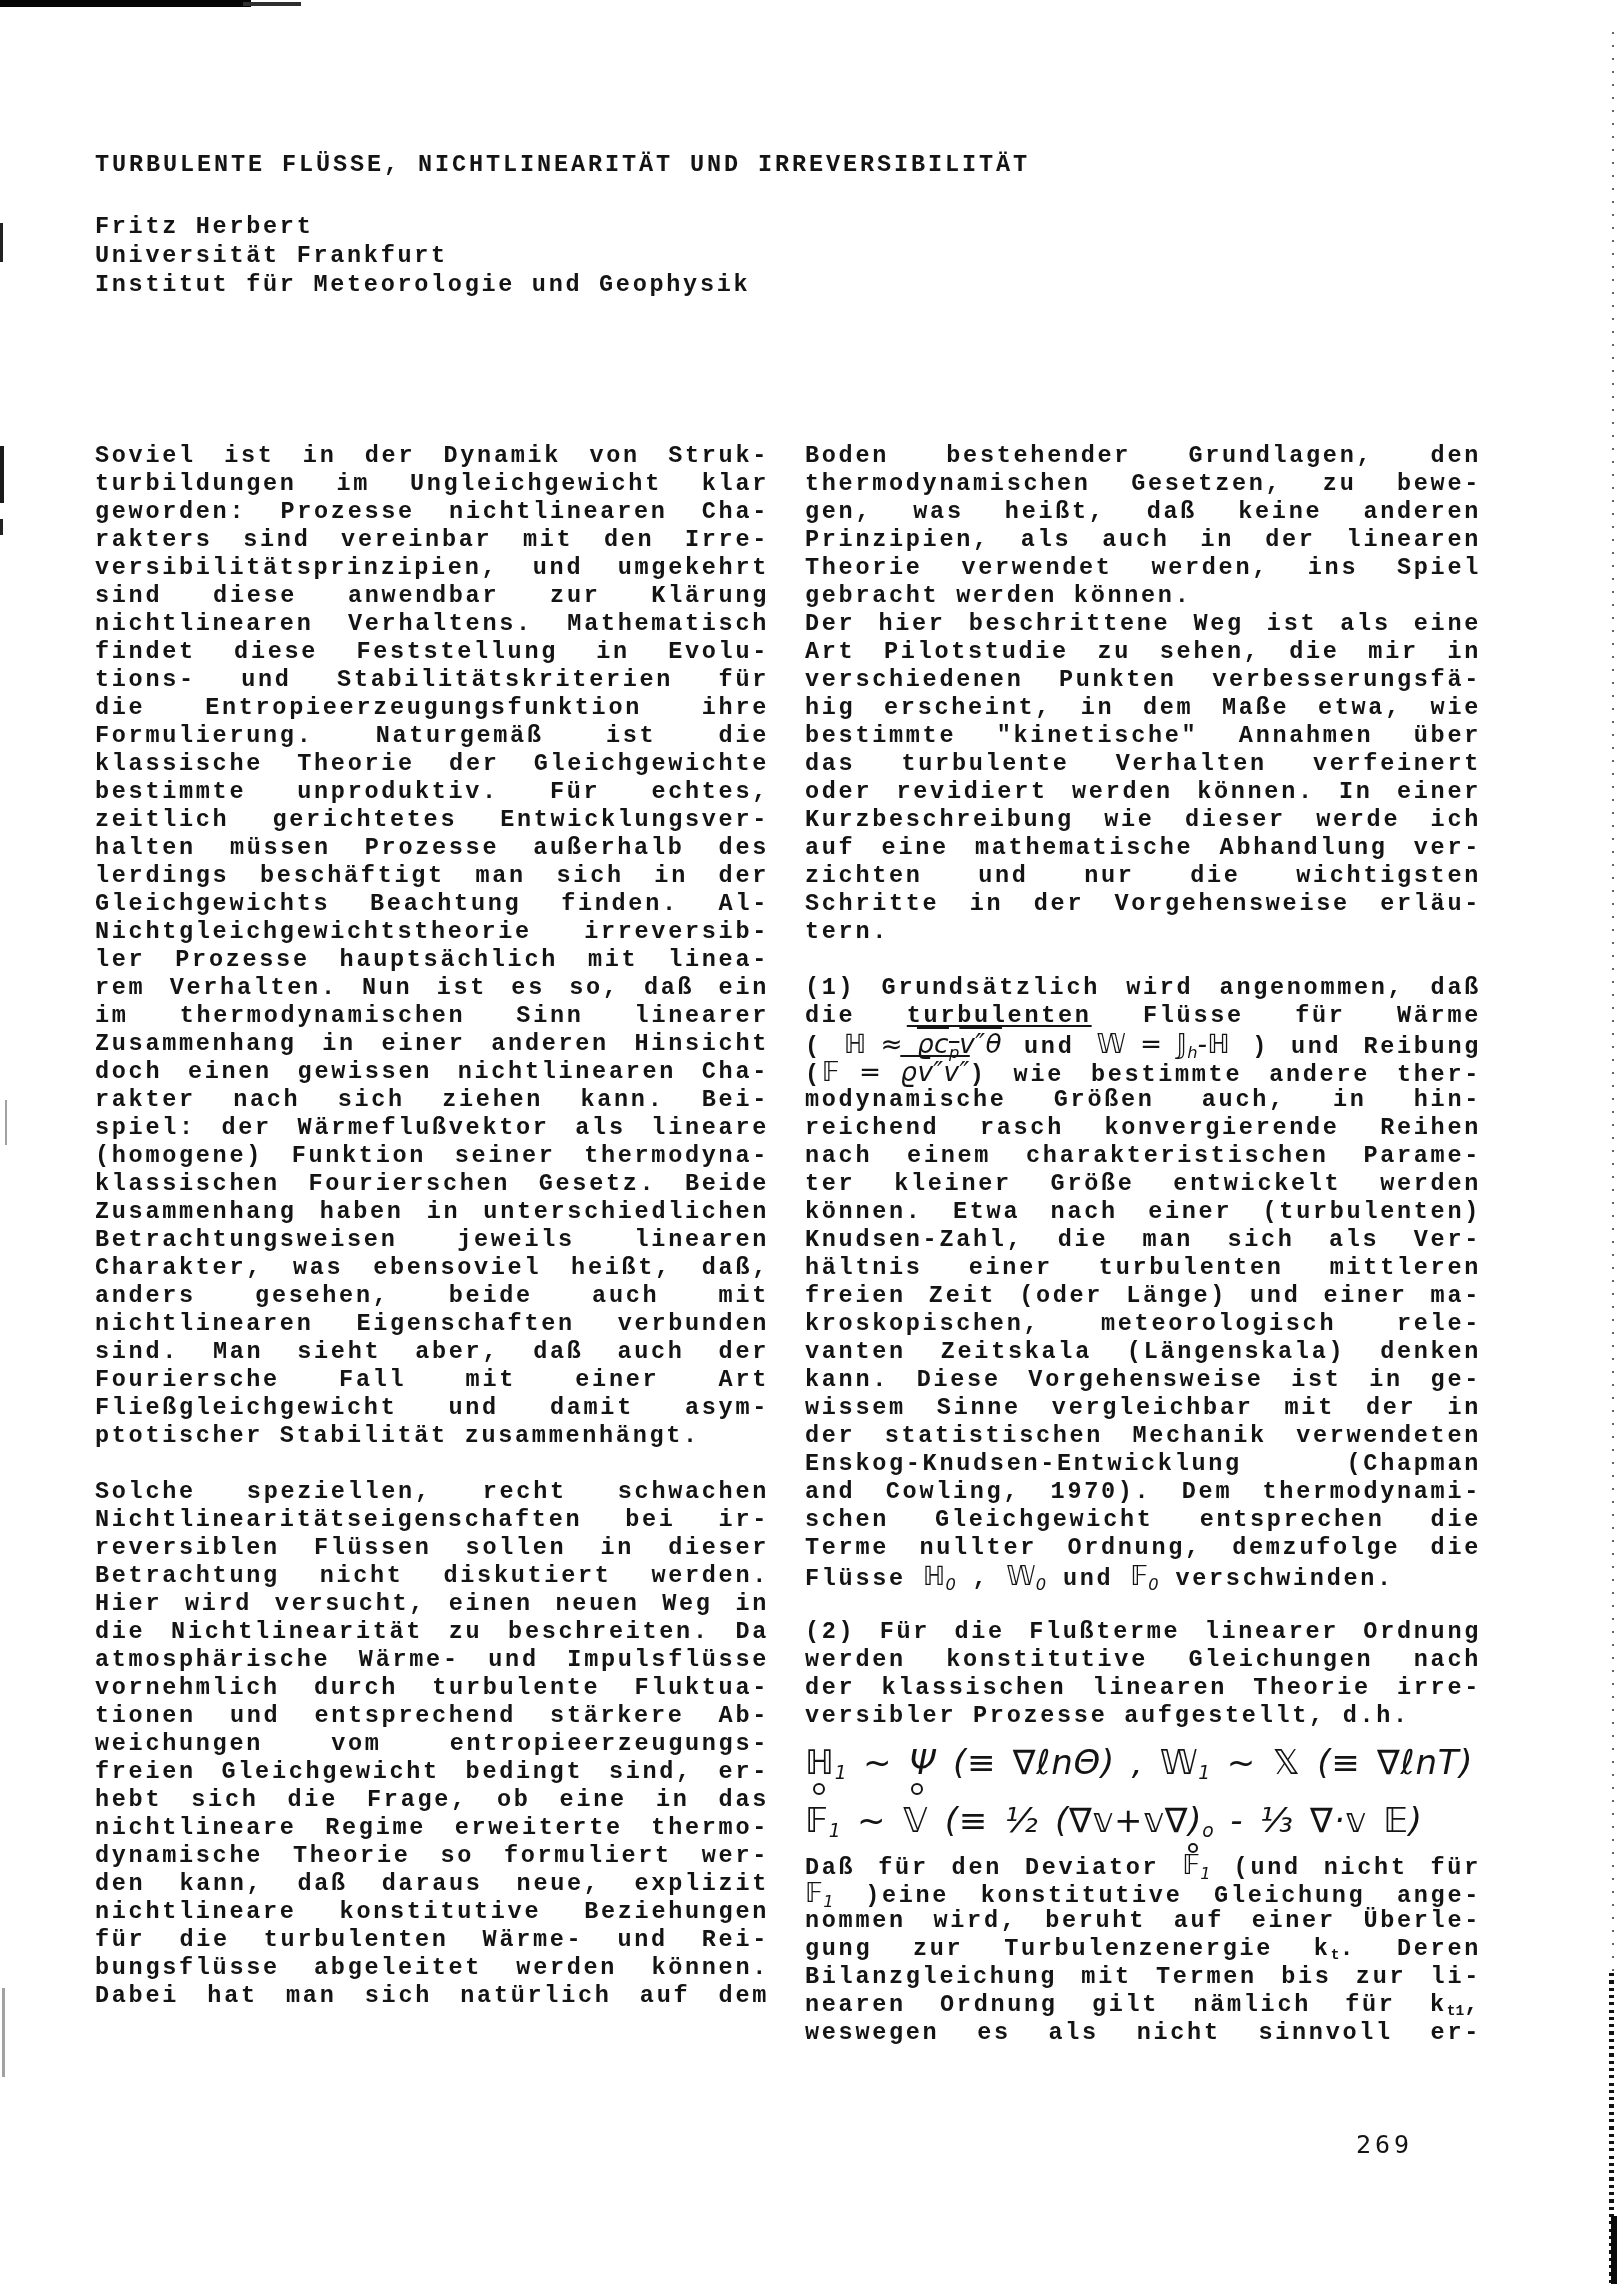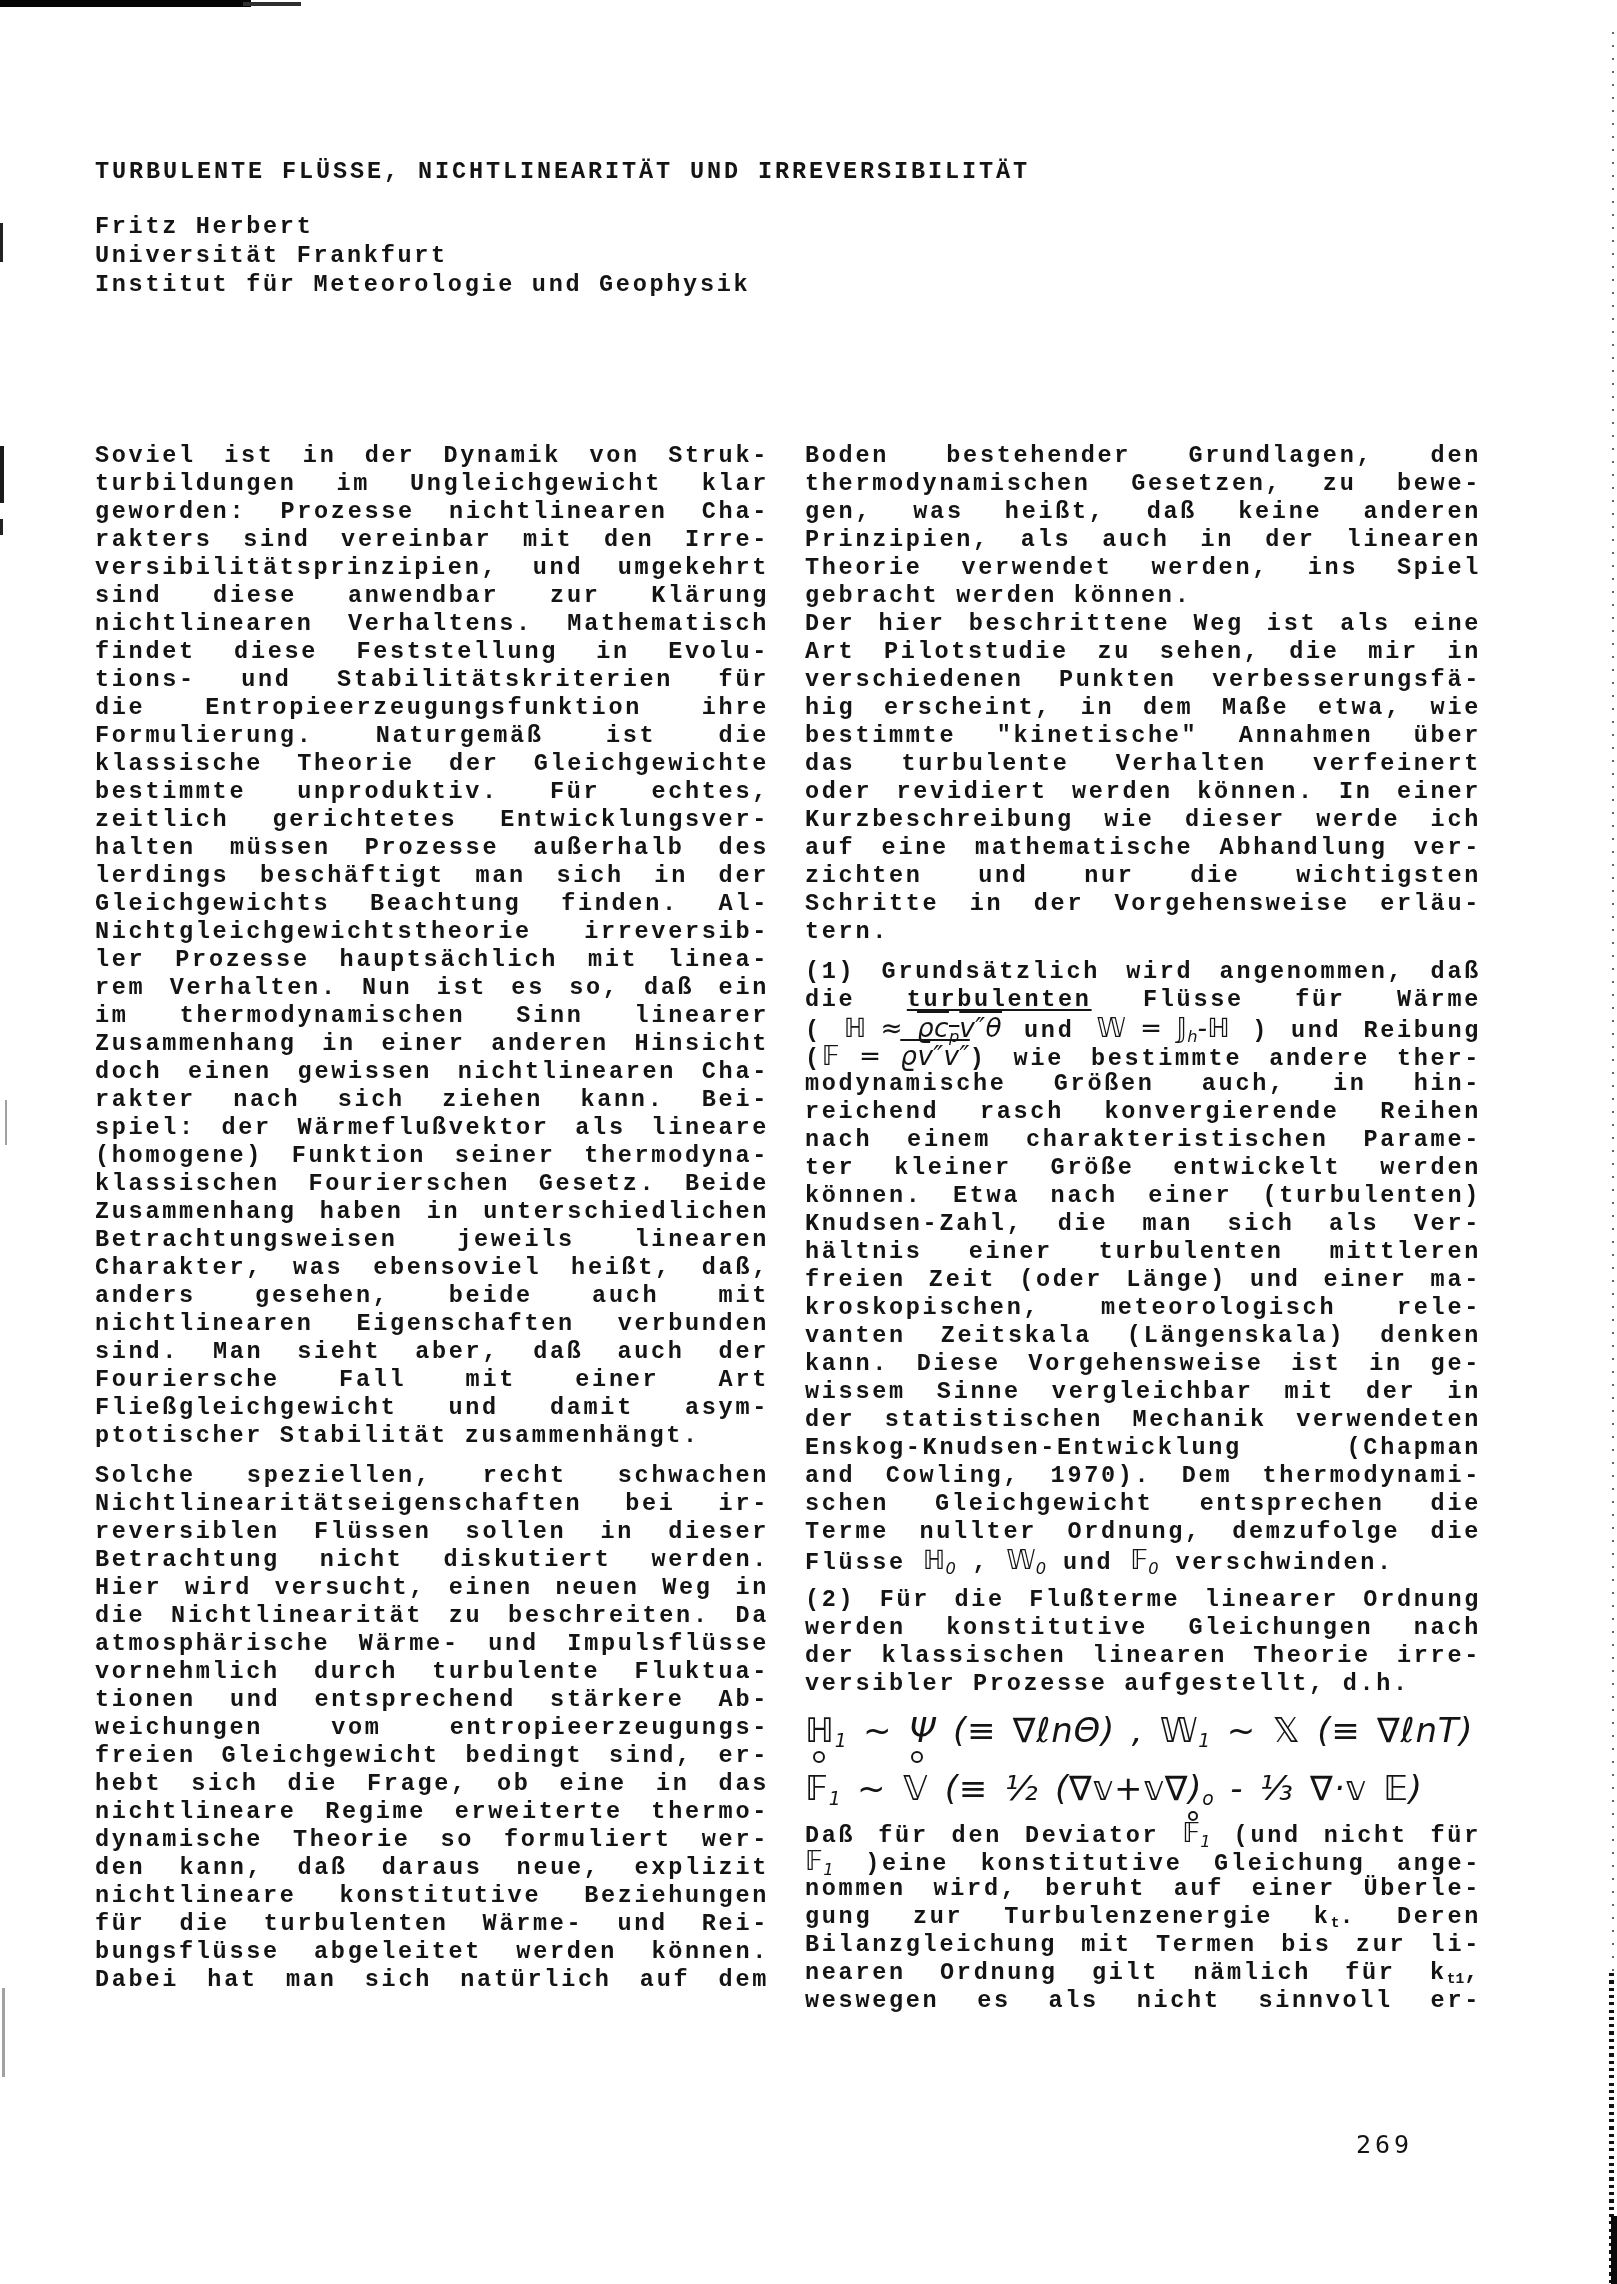--- a/index.html
+++ b/index.html
@@ -18,29 +18,29 @@
   .lm3{left:0;top:519px;width:3.2px;height:16px;background:#222;}
   .lm4{left:4.9px;top:1100px;width:2.4px;height:45px;background:#444;opacity:.5;}
   .lm5{left:2.4px;top:1988px;width:2.4px;height:89px;background:#444;opacity:.5;}
   .rs1{left:1612px;top:32px;width:2.4px;height:1941px;
        background:repeating-linear-gradient(180deg,#222 0 2.4px,transparent 2.4px 13px);opacity:.7;}
   .rs2{left:1609px;top:1973px;width:4.9px;height:311px;
        background:repeating-linear-gradient(180deg,#111 0 3.2px,transparent 3.2px 7.3px);}
   .rs3{left:1611px;top:2216px;width:6.5px;height:68px;background:#0a0a0a;}
   
   .title{
-    position:absolute;left:95px;top:158px;margin:0;
+    position:absolute;left:95px;top:151px;margin:0;
     font-size:23.5px;font-weight:bold;letter-spacing:2.9px;white-space:nowrap;
   }
   .authors{position:absolute;left:95px;top:206px;font-size:23.5px;letter-spacing:2.7px;line-height:29px;margin-top:6px;}
   
   .col{position:absolute;top:442px;font-size:23.5px;letter-spacing:2.7px;line-height:28px;}
   .colL{left:95px;width:674px;}
   .colR{left:805px;width:676px;}
-  .gap{margin-top:12px;}
+  .gap{margin-top:28px;}
   .tline{
     height:28px;text-align:justify;text-align-last:justify;text-justify:inter-word;
     white-space:normal;
   }
   .tline.flush{text-align-last:left;}
   
   .hw{
     font-family:"DejaVu Sans",sans-serif;font-style:italic;font-weight:normal;
     font-size:1.12em;letter-spacing:0.4px;
   }

